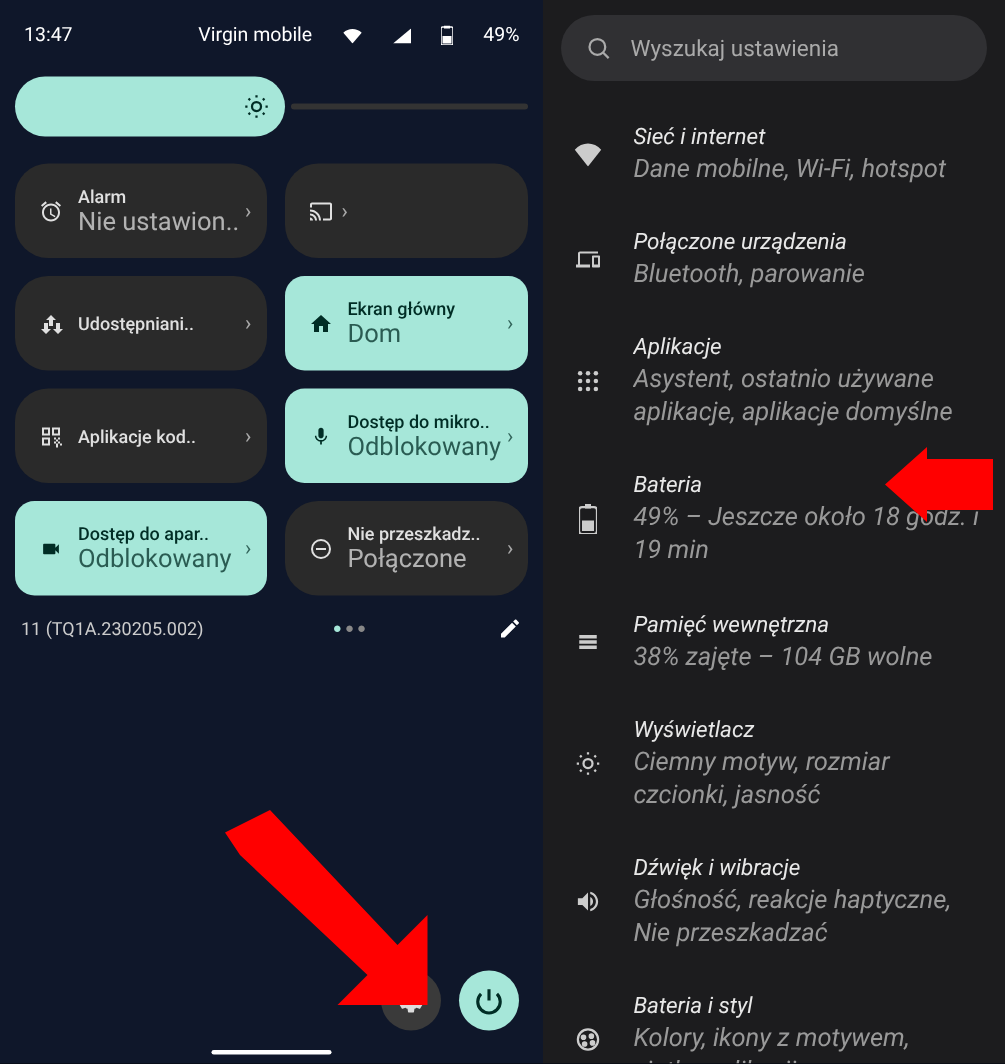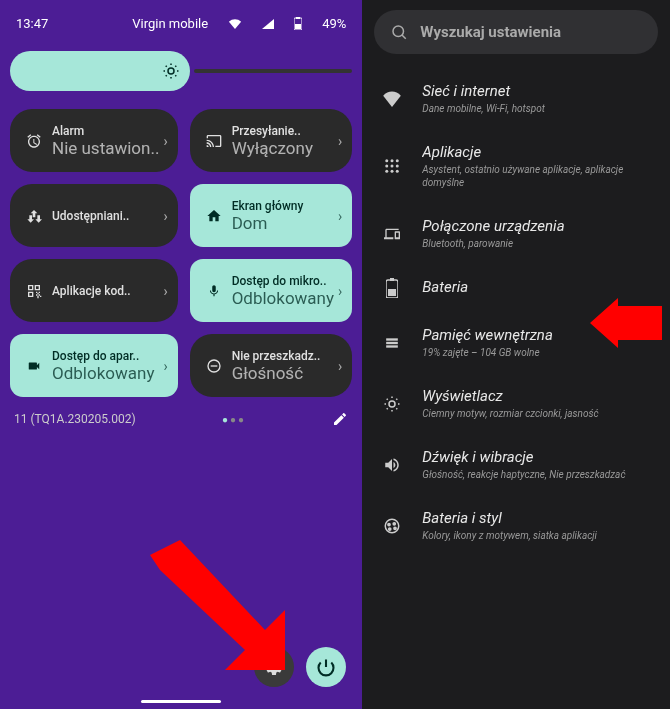--- a/index.html
+++ b/index.html
@@ -8,21 +8,21 @@
     font-family: -apple-system, BlinkMacSystemFont, 'Segoe UI', Roboto, sans-serif;
     width: 670px;
     height: 709px;
     display: flex;
     overflow: hidden;
     color: #e0e0e0;
   }
   .panel-left {
     width: 367px;
     height: 709px;
-    background: #4c1d95;
+    background: #0f172a;
     padding: 10px;
     position: relative;
   }
   .panel-right {
     width: 335px;
     height: 709px;
     background: #1c1c1e;
     padding: 10px 12px;
     position: relative;
     overflow: hidden;
@@ -164,21 +164,20 @@
     background: #303033;
     border-radius: 26px;
     height: 44px;
     display: flex;
     align-items: center;
     padding: 0 16px;
     color: #aaa;
     font-size: 15px;
     gap: 12px;
     margin-bottom: 14px;
-    font-weight: bold;
   }
   .settings-list {
     display: flex;
     flex-direction: column;
     font-style: italic;
   }
   .setting-item {
     display: flex;
     align-items: center;
     padding: 14px 4px;
@@ -195,21 +194,21 @@
     margin-left: 16px;
     flex: 1;
     overflow: hidden;
   }
   .setting-title {
     font-size: 15px;
     color: #e8e8e8;
     margin-bottom: 2px;
   }
   .setting-sub {
-    font-size: 10px;
+    font-size: 17px;
     color: #999;
     line-height: 1.3;
   }
 
   
   .arrow {
     position: absolute;
     pointer-events: none;
   }
   svg { display: block; }
@@ -269,24 +268,20 @@
       <div class="tile-sub">Nie ustawion..</div>
     </div>
     <span class="chev">›</span>
       </div>
       <div class="qs-tile">
     <span class="tile-icon">
           <svg width="16" height="16" viewBox="0 0 24 24" fill="currentColor">
             <path d="M21 3H3c-1.1 0-2 .9-2 2v3h2V5h18v14h-7v2h7c1.1 0 2-.9 2-2V5c0-1.1-.9-2-2-2zM1 18v3h3c0-1.66-1.34-3-3-3zm0-4v2c2.76 0 5 2.24 5 5h2c0-3.87-3.13-7-7-7zm0-4v2c4.97 0 9 4.03 9 9h2c0-6.08-4.93-11-11-11z"></path>
           </svg>
         </span>
-    <div class="tile-text">
-      <div class="tile-title">Przesyłanie..</div>
-      <div class="tile-sub">Wyłączony</div>
-    </div>
     <span class="chev">›</span>
       </div>
       <div class="qs-tile">
     <span class="tile-icon">
           <svg width="16" height="16" viewBox="0 0 24 24" fill="currentColor">
             <path d="M7 8l5-5 5 5h-3v6h-4V8H7zm-5 9l5 5 5-5h-3v-6H5v6H2zm15-6v6h-3l5 5 5-5h-3v-6h-4z"></path>
           </svg>
         </span>
     <div class="tile-text">
       <div class="tile-title">Udostępniani..</div>
@@ -344,21 +339,21 @@
       </div>
       <div class="qs-tile">
     <span class="tile-icon">
           <svg width="16" height="16" viewBox="0 0 24 24" fill="currentColor">
             <circle cx="12" cy="12" r="9" fill="none" stroke="currentColor" stroke-width="2"></circle>
             <rect x="7" y="11" width="10" height="2"></rect>
           </svg>
         </span>
     <div class="tile-text">
       <div class="tile-title">Nie przeszkadz..</div>
-      <div class="tile-sub">Głośność</div>
+      <div class="tile-sub">Połączone</div>
     </div>
     <span class="chev">›</span>
       </div>
     </div>
 
   <div class="qs-footer">
     <span class="build">11 (TQ1A.230205.002)</span>
     <span class="dots"><span class="on">●</span>●●</span>
     <span class="edit-icon">
       <svg width="16" height="16" viewBox="0 0 24 24" fill="#fff">
@@ -406,71 +401,72 @@
             <path d="M12 20L1 6C7 -1 17 -1 23 6Z"></path>
           </svg>
         </span>
     <div class="setting-text">
       <div class="setting-title">Sieć i internet</div>
       <div class="setting-sub">Dane mobilne, Wi-Fi, hotspot</div>
     </div>
       </div>
       <div class="setting-item">
     <span class="setting-icon">
+          <svg width="20" height="16" viewBox="0 0 24 24" fill="#ccc">
+            <path d="M4 6h18V4H4c-1.1 0-2 .9-2 2v11H0v3h14v-3H4V6zm19 2h-6c-.55 0-1 .45-1 1v10c0 .55.45 1 1 1h6c.55 0 1-.45 1-1V9c0-.55-.45-1-1-1zm-1 9h-4v-7h4v7z"></path>
+          </svg>
+        </span>
+    <div class="setting-text">
+      <div class="setting-title">Połączone urządzenia</div>
+      <div class="setting-sub">Bluetooth, parowanie</div>
+    </div>
+      </div>
+      <div class="setting-item">
+    <span class="setting-icon">
           <svg width="18" height="18" viewBox="0 0 24 24" fill="#ccc">
             <circle cx="5" cy="5" r="2"></circle>
             <circle cx="12" cy="5" r="2"></circle>
             <circle cx="19" cy="5" r="2"></circle>
             <circle cx="5" cy="12" r="2"></circle>
             <circle cx="12" cy="12" r="2"></circle>
             <circle cx="19" cy="12" r="2"></circle>
             <circle cx="5" cy="19" r="2"></circle>
             <circle cx="12" cy="19" r="2"></circle>
             <circle cx="19" cy="19" r="2"></circle>
           </svg>
         </span>
     <div class="setting-text">
       <div class="setting-title">Aplikacje</div>
       <div class="setting-sub">Asystent, ostatnio używane aplikacje, aplikacje domyślne</div>
     </div>
       </div>
       <div class="setting-item">
     <span class="setting-icon">
-          <svg width="20" height="16" viewBox="0 0 24 24" fill="#ccc">
-            <path d="M4 6h18V4H4c-1.1 0-2 .9-2 2v11H0v3h14v-3H4V6zm19 2h-6c-.55 0-1 .45-1 1v10c0 .55.45 1 1 1h6c.55 0 1-.45 1-1V9c0-.55-.45-1-1-1zm-1 9h-4v-7h4v7z"></path>
-          </svg>
-        </span>
-    <div class="setting-text">
-      <div class="setting-title">Połączone urządzenia</div>
-      <div class="setting-sub">Bluetooth, parowanie</div>
-    </div>
-      </div>
-      <div class="setting-item">
-    <span class="setting-icon">
           <svg width="12" height="20" viewBox="0 0 12 20" fill="#ccc">
             <rect x="0" y="2" width="12" height="18" rx="2" fill="none" stroke="#ccc" stroke-width="1.5"></rect>
             <rect x="4" y="0" width="4" height="3"></rect>
             <rect x="2" y="11" width="8" height="7"></rect>
           </svg>
         </span>
     <div class="setting-text">
       <div class="setting-title">Bateria</div>
+      <div class="setting-sub">49% – Jeszcze około 18 godz. i 19 min</div>
     </div>
       </div>
       <div class="setting-item">
     <span class="setting-icon">
           <svg width="18" height="14" viewBox="0 0 24 24" fill="#ccc">
             <rect x="2" y="4" width="20" height="4"></rect>
             <rect x="2" y="10" width="20" height="4"></rect>
             <rect x="2" y="16" width="20" height="4"></rect>
           </svg>
         </span>
     <div class="setting-text">
       <div class="setting-title">Pamięć wewnętrzna</div>
-      <div class="setting-sub">19% zajęte – 104 GB wolne</div>
+      <div class="setting-sub">38% zajęte – 104 GB wolne</div>
     </div>
       </div>
       <div class="setting-item">
     <span class="setting-icon">
           <svg width="18" height="18" viewBox="0 0 24 24" fill="none" stroke="#ccc" stroke-width="2">
             <circle cx="12" cy="12" r="4"></circle>
             <path d="M12 2v2M12 20v2M4.93 4.93l1.41 1.41M17.66 17.66l1.41 1.41M2 12h2M20 12h2M4.93 19.07l1.41-1.41M17.66 6.34l1.41-1.41"></path>
           </svg>
         </span>
     <div class="setting-text">

